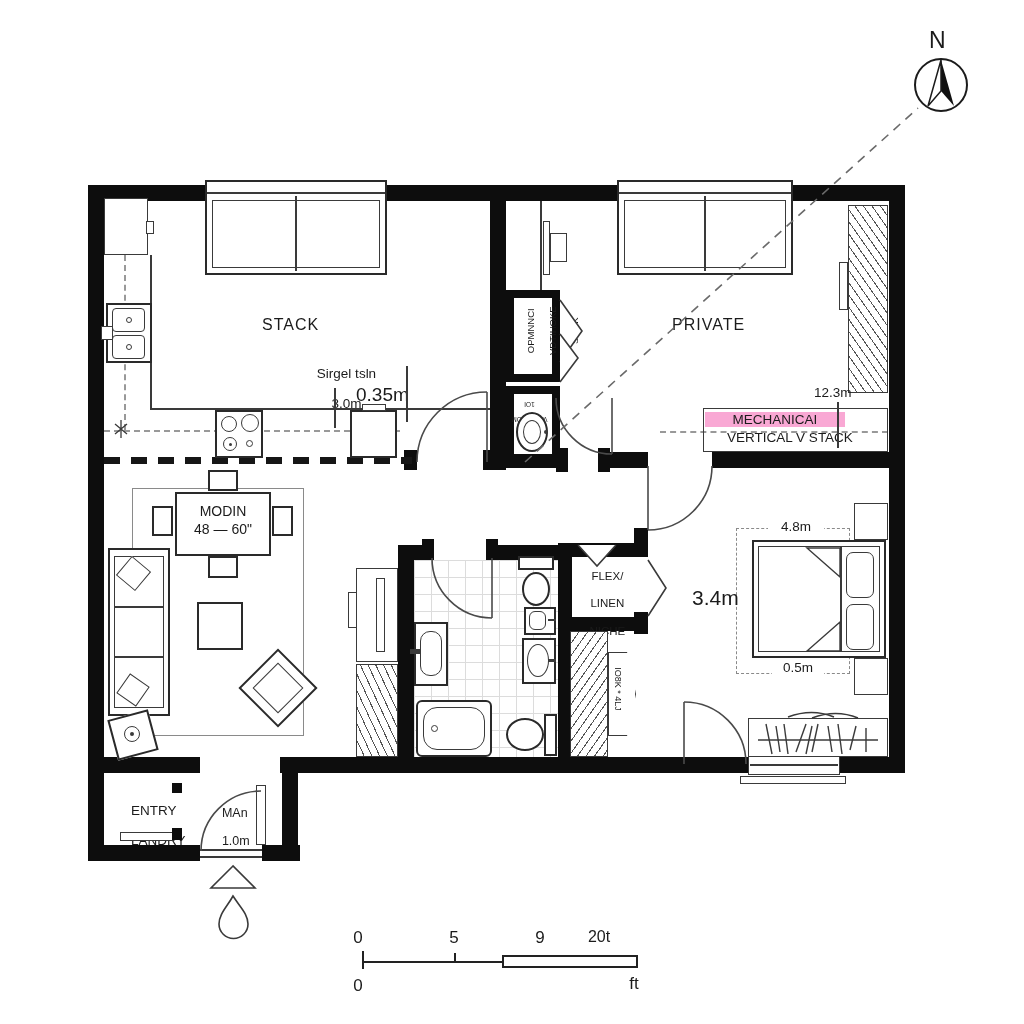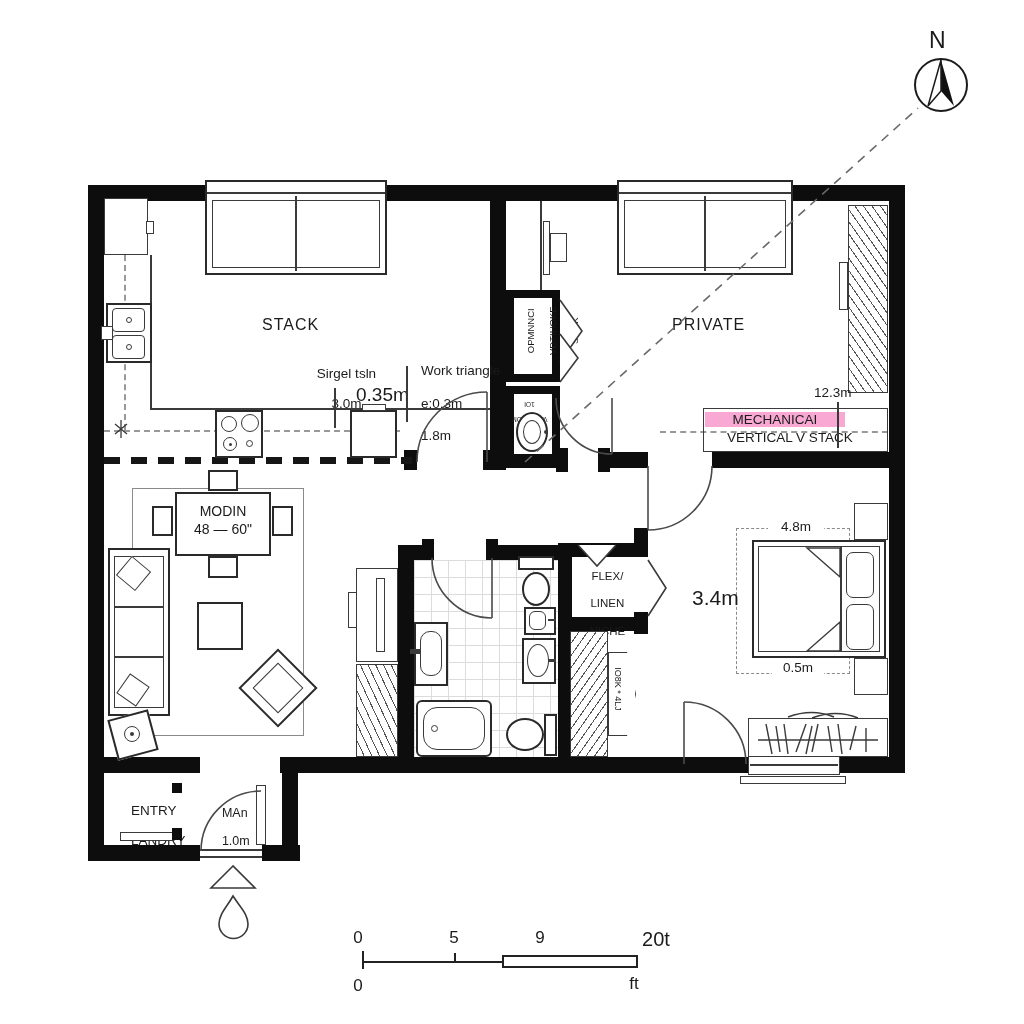--- a/index.html
+++ b/index.html
@@ -207,35 +207,30 @@
     <span>1.0m</span>
   </div>
 
   <div class="t" style="left:262px;top:316px;font-size:16px;letter-spacing:1px">STACK</div>
   <div class="t" style="left:672px;top:316px;font-size:16px;letter-spacing:1px">PRIVATE</div>
 
   <div class="t tc" style="left:296px;top:351px;width:86px;font-size:13.5px">
     <span>Sirgel tsln</span><br>
     <span>3.0m</span>
   </div>
-  <div class="t" style="left:406px;top:347px;font-size:13.5px;line-height:1.2">
-    <span>Work triangle</span><br>
-    <span>e:0.3m</span><br>
-    <span>1.8m</span>
-  </div>
   <div class="t" style="left:356px;top:384px;font-size:19px">0.35m</div>
   <div class="ln" style="left:334px;top:388px;width:2px;height:40px"></div>
   <div class="ln" style="left:406px;top:366px;width:2px;height:56px"></div>
 
   <div class="t" style="left:929px;top:28px;font-size:23px">N</div>
 
   <div class="t tc" style="left:348px;top:928px;width:20px;font-size:17px">0</div>
   <div class="t tc" style="left:444px;top:928px;width:20px;font-size:17px">5</div>
   <div class="t tc" style="left:526px;top:928px;width:28px;font-size:17px">9</div>
-  <div class="t tc" style="left:638px;top:928px;width:36px;font-size:20px">20t</div>
+  <div class="t tc" style="left:581px;top:928px;width:36px;font-size:16px">20t</div>
   <div class="ln" style="left:362px;top:961px;width:276px;height:2px;background:#222"></div>
   <div class="ln" style="left:362px;top:951px;width:2px;height:18px;background:#222"></div>
   <div class="ln" style="left:454px;top:953px;width:2px;height:9px;background:#222"></div>
   <div class="a" style="left:502px;top:955px;width:136px;height:13px;border:2px solid #222;background:#fff;box-sizing:border-box"></div>
   <div class="t tc" style="left:348px;top:976px;width:20px;font-size:17px">0</div>
   <div class="t tc" style="left:620px;top:974px;width:28px;font-size:17px">ft</div>
 
   <svg width="1024" height="1024" viewBox="0 0 1024 1024">
 
     <g stroke="#4a4a4a" stroke-width="1.6" fill="none">

